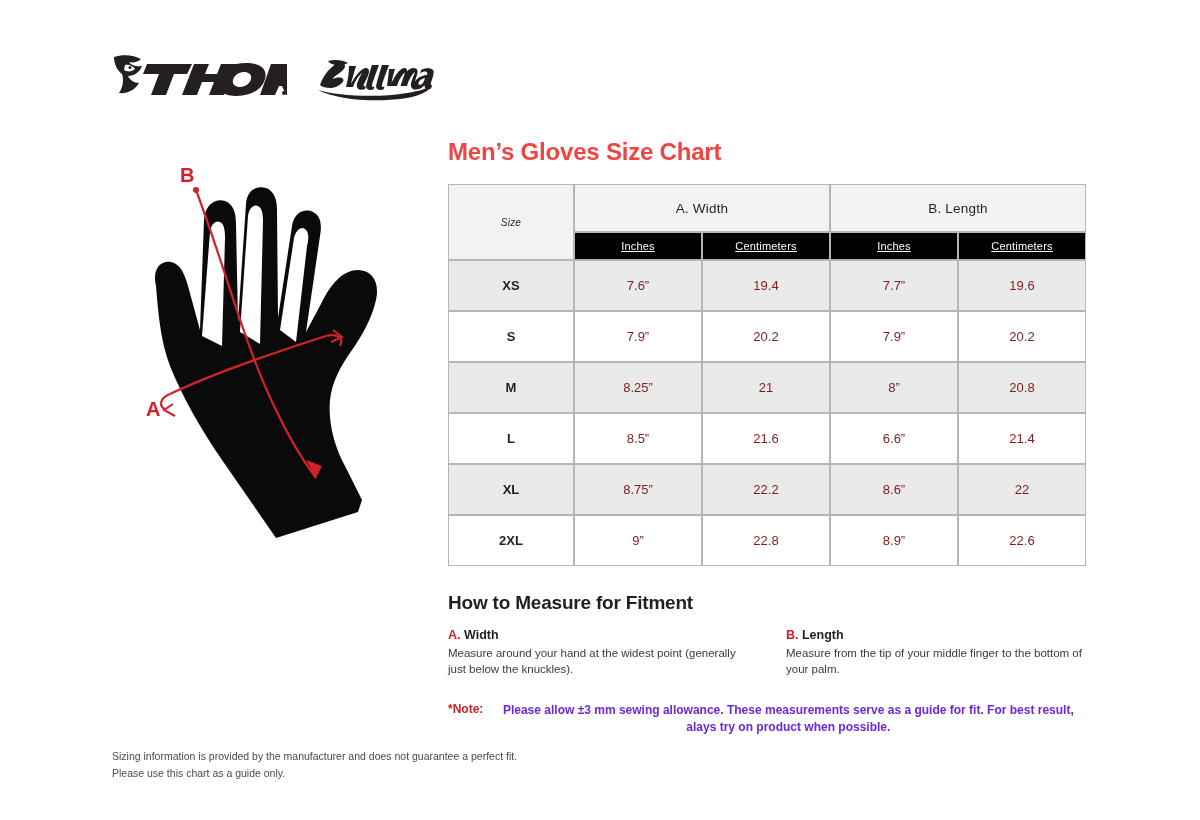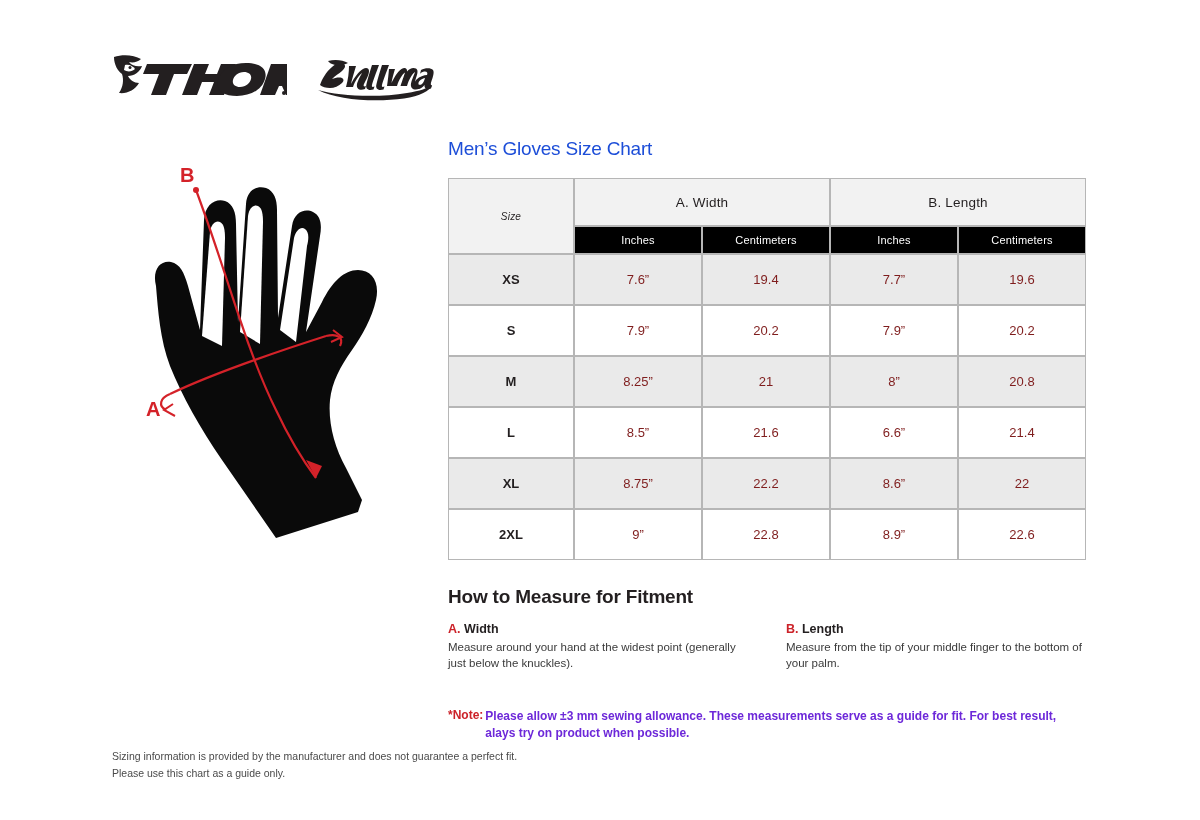--- a/index.html
+++ b/index.html
@@ -22,24 +22,24 @@
   .hallman-logo { display: block; }
 
   
   .hand-figure { position: absolute; left: 126px; top: 160px; }
 
   
   .content { position: absolute; left: 448px; top: 138px; width: 640px; }
 
   h2.section-title {
     margin: 0 0 18px 0;
-    font-size: 19px;
-    font-weight: normal;
+    font-size: 24px;
+    font-weight: bold;
     letter-spacing: -0.2px;
-    color: #1d4ed8;
+    color: #ef4444;
   }
 
   
   table.size-table {
     border-collapse: separate;
     border-spacing: 0;
     width: 638px;
     table-layout: fixed;
     font-size: 12.5px;
   }
@@ -70,20 +70,21 @@
   }
   th.unit-head {
     background: #000000;
     color: #ffffff;
     height: 28px;
     font-weight: bold;
     font-size: 11px;
     border: 1px solid #ffffff;
     border-bottom-color: #b6b6b6;
     letter-spacing: 0.2px;
+    text-decoration: underline;
   }
   tbody tr { height: 51px; }
   tbody td { height: 51px; font-size: 13px; color: #7f1d1d; }
   tbody td.size-cell { font-weight: bold; font-size: 13px; color: #231f20; }
   tbody tr.striped td { background: #eaeaea; }
   tbody tr.plain td { background: #ffffff; }
 
   
   h3.measure-title {
     margin: 26px 0 14px 0;
@@ -96,21 +97,21 @@
   .measure-head {
     font-size: 12.5px; font-weight: bold; margin-bottom: 3px;
   }
   .measure-head .marker { color: #cc2229; }
   .measure-body {
     font-size: 11.5px; line-height: 1.42; color: #3b3b3b;
   }
 
   
   .note-row {
-    display: flex; margin-top: 36px; gap: 2px;
+    display: flex; margin-top: 24px; gap: 10px; text-align: center;
   }
   .note-label {
     color: #cc2229; font-weight: bold; font-size: 12px;
     white-space: nowrap; padding-top: 0px;
   }
   .note-text {
     font-size: 12px; font-weight: bold; line-height: 1.45;
     color: #6d28d9; max-width: 590px;
   }
 

